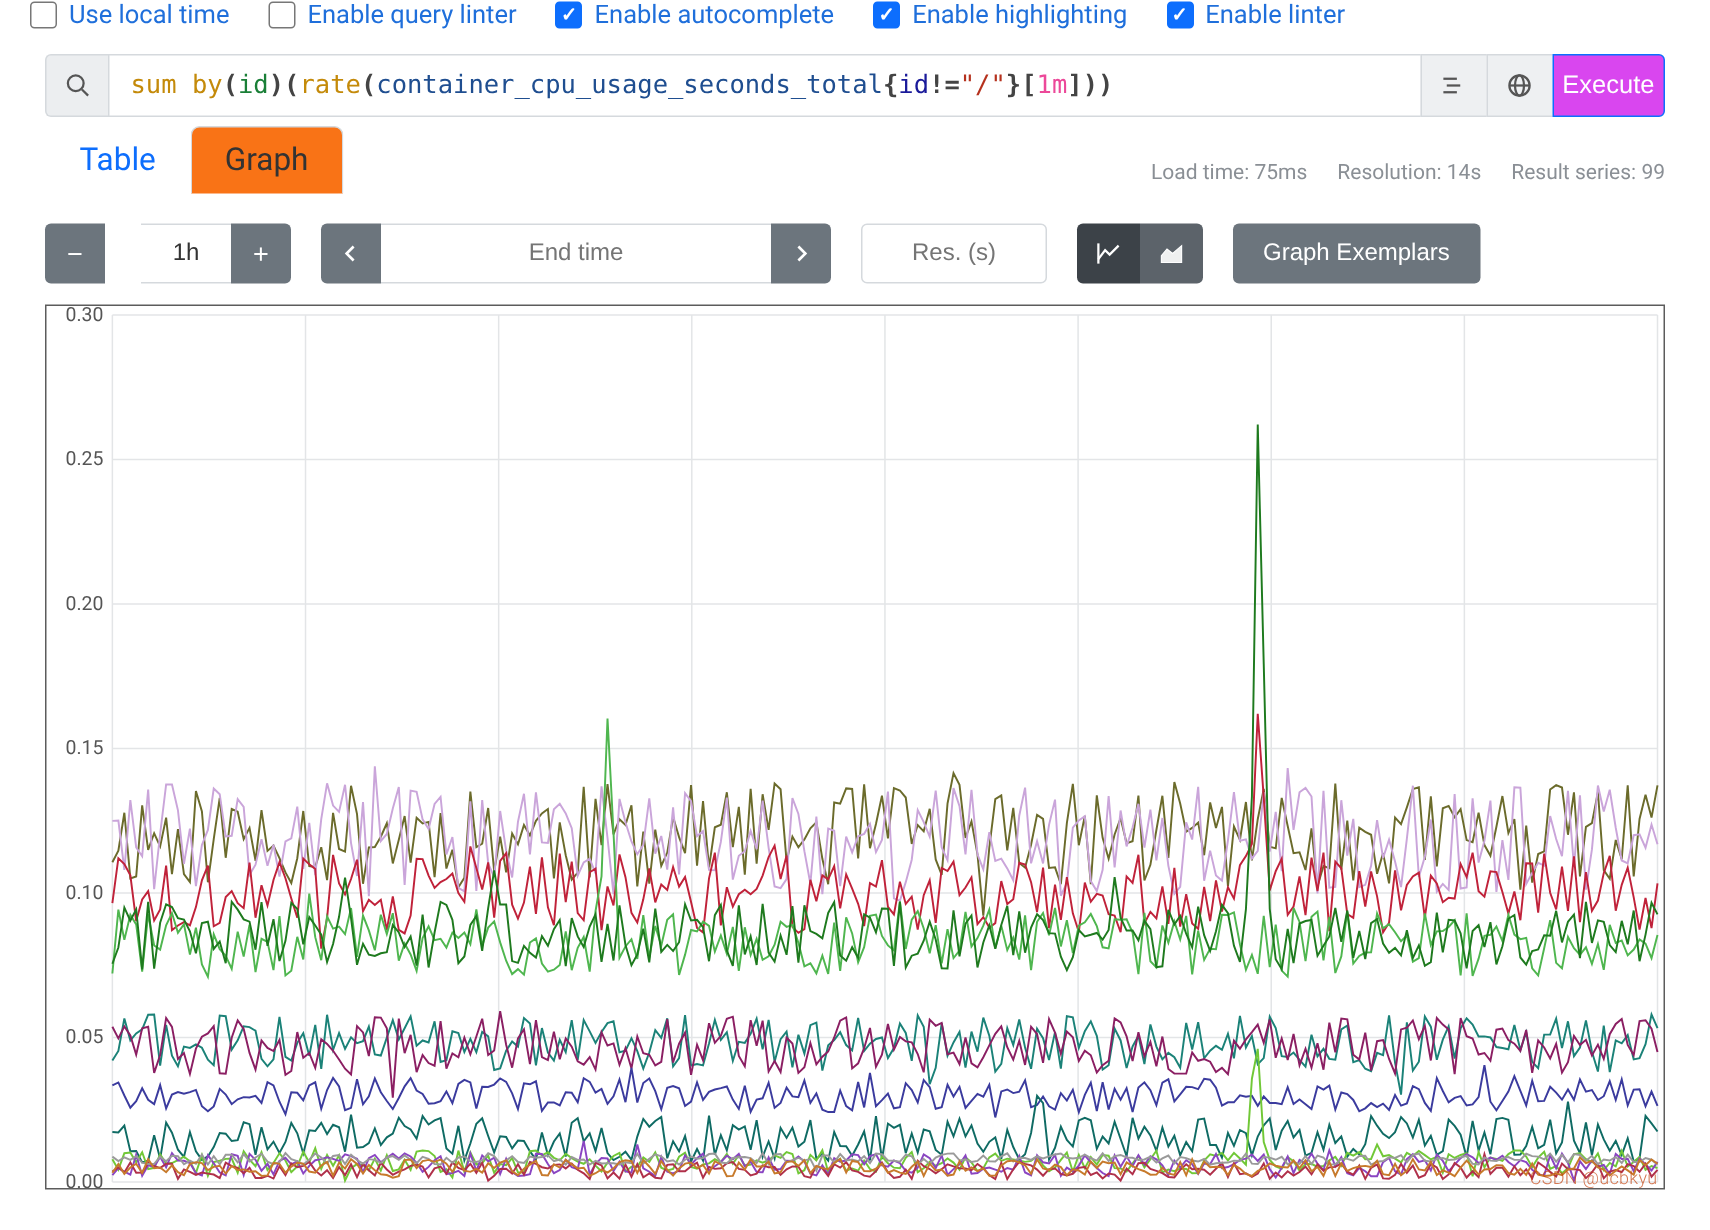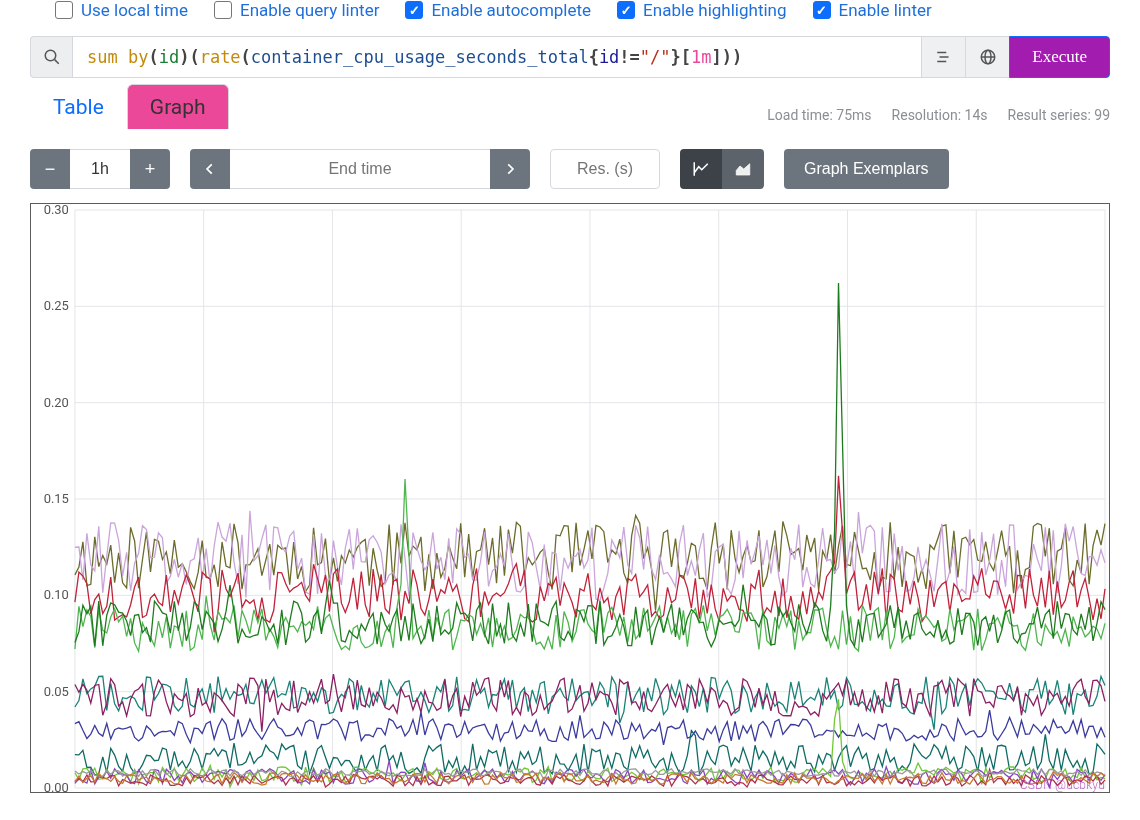--- a/index.html
+++ b/index.html
@@ -11,24 +11,23 @@
     width: 1140px;
     height: 820px;
     overflow: hidden;
     padding: 0 0 0 0;
   }
 
   .optbar {
     display: flex;
     gap: 26px;
     align-items: flex-end;
-    padding: 0 30px 8px 34px;
+    padding: 0 30px 8px 20px;
     font-size: 17px;
     color: #1f6fdb;
-    margin-left: 21px;
   }
   .optbar label { display: flex; align-items: center; gap: 8px; cursor: pointer; white-space: nowrap; }
   .cbx {
     width: 18px; height: 18px; border: 1.5px solid #777; border-radius: 3px;
     display: inline-flex; align-items: center; justify-content: center;
     flex-shrink: 0;
   }
   .cbx.checked { background: #0d6efd; border-color: #0d6efd; }
   .cbx.checked::after { content: "✓"; color: #fff; font-size: 13px; line-height: 1; font-weight: 700; }
 
@@ -70,24 +69,23 @@
   .tok-lbl  { color: #1a1a9a; }
   .tok-str  { color: #b5311d; }
   .tok-num  { color: #ec4899; }
   .qbtns { display: flex; }
   .qside {
     width: 44px; border: 1px solid #d5d9dd; border-right: none;
     background: #eef0f2; display:flex; align-items:center; justify-content:center;
     color:#555;
   }
   .execute {
-    background: #a21caf; color:#fff; border:1px solid #0d6efd;
-    font-size: 17px; padding: 10px 22px; border-radius: 0 4px 4px 0;
+    background: #d946ef; color:#fff; border:1px solid #0d6efd;
+    font-size: 17px; padding: 10px 6px; border-radius: 0 4px 4px 0;
     cursor: pointer;
-    font-family: Liberation Serif, serif;
   }
 
   .statrow {
     padding: 6px 30px 0 30px;
     display: flex;
     justify-content: space-between;
     align-items: flex-end;
   }
   .tabs { display: flex; gap: 0; align-items: flex-end; }
   .tab {
@@ -95,21 +93,21 @@
     font-size: 21px;
     color: #0d6efd;
     cursor: pointer;
     border: 1px solid transparent;
     border-bottom: none;
     border-radius: 6px 6px 0 0;
   }
   .tab.active {
     color: #333;
     border-color: #d5d9dd;
-    background: #ec4899;
+    background: #f97316;
     position: relative;
   }
   .stats {
     display: flex; gap: 20px; color: #8a8f95; font-size: 14px;
     padding-bottom: 6px;
   }
 
   .ctrlrow {
     padding: 20px 30px 0 30px;
     display: flex;
@@ -121,42 +119,42 @@
     background: #6c757d; color: #fff; border: none;
     width: 40px; height: 40px; display:flex; align-items:center; justify-content:center;
     cursor:pointer; font-size:18px;
   }
   .gbtn:first-child { border-radius: 4px 0 0 4px; }
   .gbtn:last-child  { border-radius: 0 4px 4px 0; }
   .ginput {
     height: 40px; border:1px solid #d5d9dd; background:#fff;
     text-align:center; font-size:16px; color:#333;
   }
-  .ginput.range { width:60px; border-left:none; border-right:none; }
+  .ginput.range { width:60px; border-left:none; border-right:none;margin-left:24px; }
   .ginput.endtime { width:260px; border-left:none; border-right:none; color:#888; }
-  .ginput.res { width:110px; border-radius:4px; color:#888; }
+  .ginput.res { width:124px; border-radius:4px; color:#888; }
   .viewtoggle .gbtn { background:#5c636a; width:42px; }
   .viewtoggle .gbtn.active { background:#3c4248; }
   .exemplars {
     background:#6c757d; color:#fff; border:none; height:40px; padding:0 20px;
     border-radius:4px; cursor:pointer; font-size:16px;
   }
 
   .chartwrap {
     margin: 14px 30px 0 30px;
     border: 1.5px solid #5c5c5c;
     height: 590px;
     position: relative;
     background: #fff;
   }
   .chartwrap svg { position:absolute; inset:0; width:100%; height:100%; }
   .ylab { fill:#555; font-size:13px; text-anchor:end; }
   .grid { stroke:#e3e5e7; stroke-width:1; }
   .watermark {
-    position:absolute; right:4px; bottom:0; color:#a21caf; font-size:12px;
+    position:absolute; right:4px; bottom:0; color:#c2410c; font-size:12px;
     font-weight:300; letter-spacing:0.2px; opacity:0.7;
   }
 </style>
 </head>
 <body>
 
 <div class="optbar">
     <label>
       <span class="cbx"></span>
       <span>Use local time</span>

